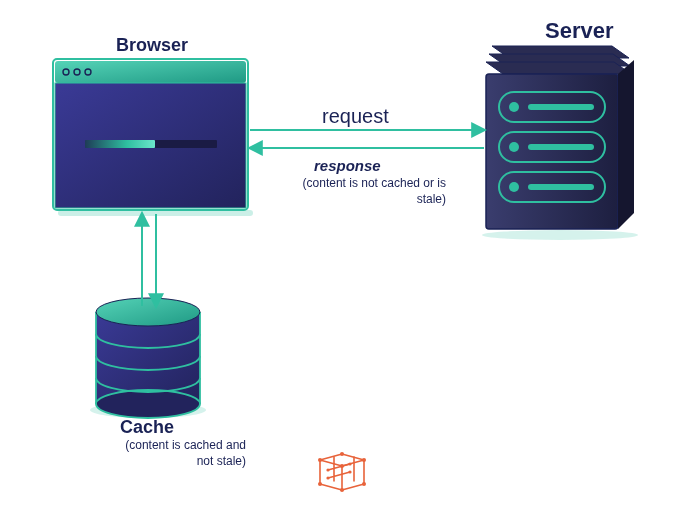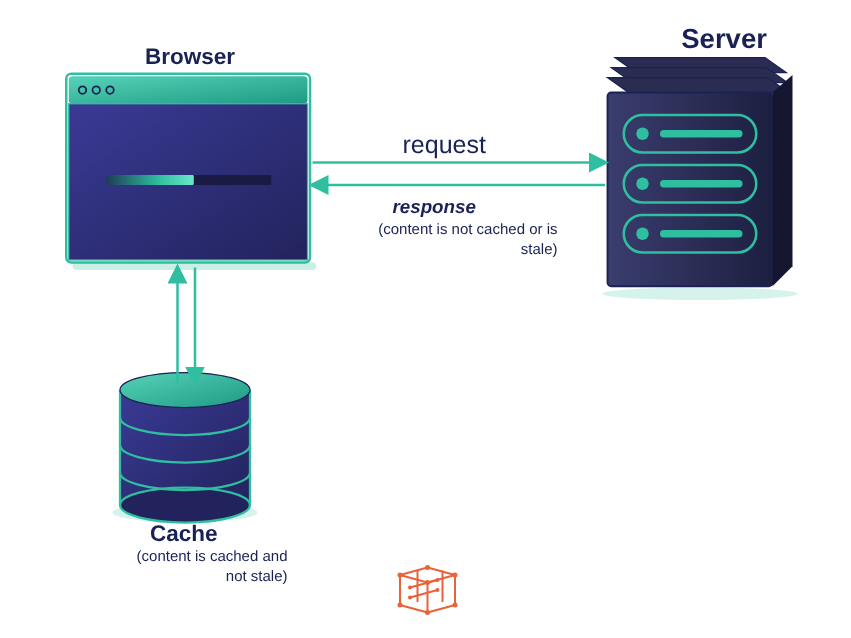--- a/index.html
+++ b/index.html
@@ -20,21 +20,21 @@
     color: #1a2255;
     position: absolute;
     font-weight: 400;
     font-size: 12px;
     text-align: right;
     line-height: 1.3;
   }
   .browser-label { left: 116px; top: 35px; font-size: 18px; font-weight: 700; text-align: right; }
   .server-label  { left: 545px; top: 18px; font-size: 22px; font-weight: 700; }
   .cache-label   { left: 120px; top: 417px; font-size: 18px; font-weight: 700; text-align:center; }
-  .cache-sub     { left: 90px; top: 438px; width: 140px; }
+  .cache-sub     { left: 106px; top: 438px; width: 140px; }
   .request-label { left: 322px; top: 105px; font-size: 20px; font-weight: 400; }
   .response-label{ left: 314px; top: 157px; font-size: 15px; font-weight: 600; font-style: italic; }
   .response-sub  { left: 296px; top: 176px; width: 150px; }
   svg.scene { position:absolute; left:0; top:0; }
 </style>
 </head>
 <body>
 
 <svg class="scene" width="681" height="510" viewBox="0 0 681 510">
   <defs>

